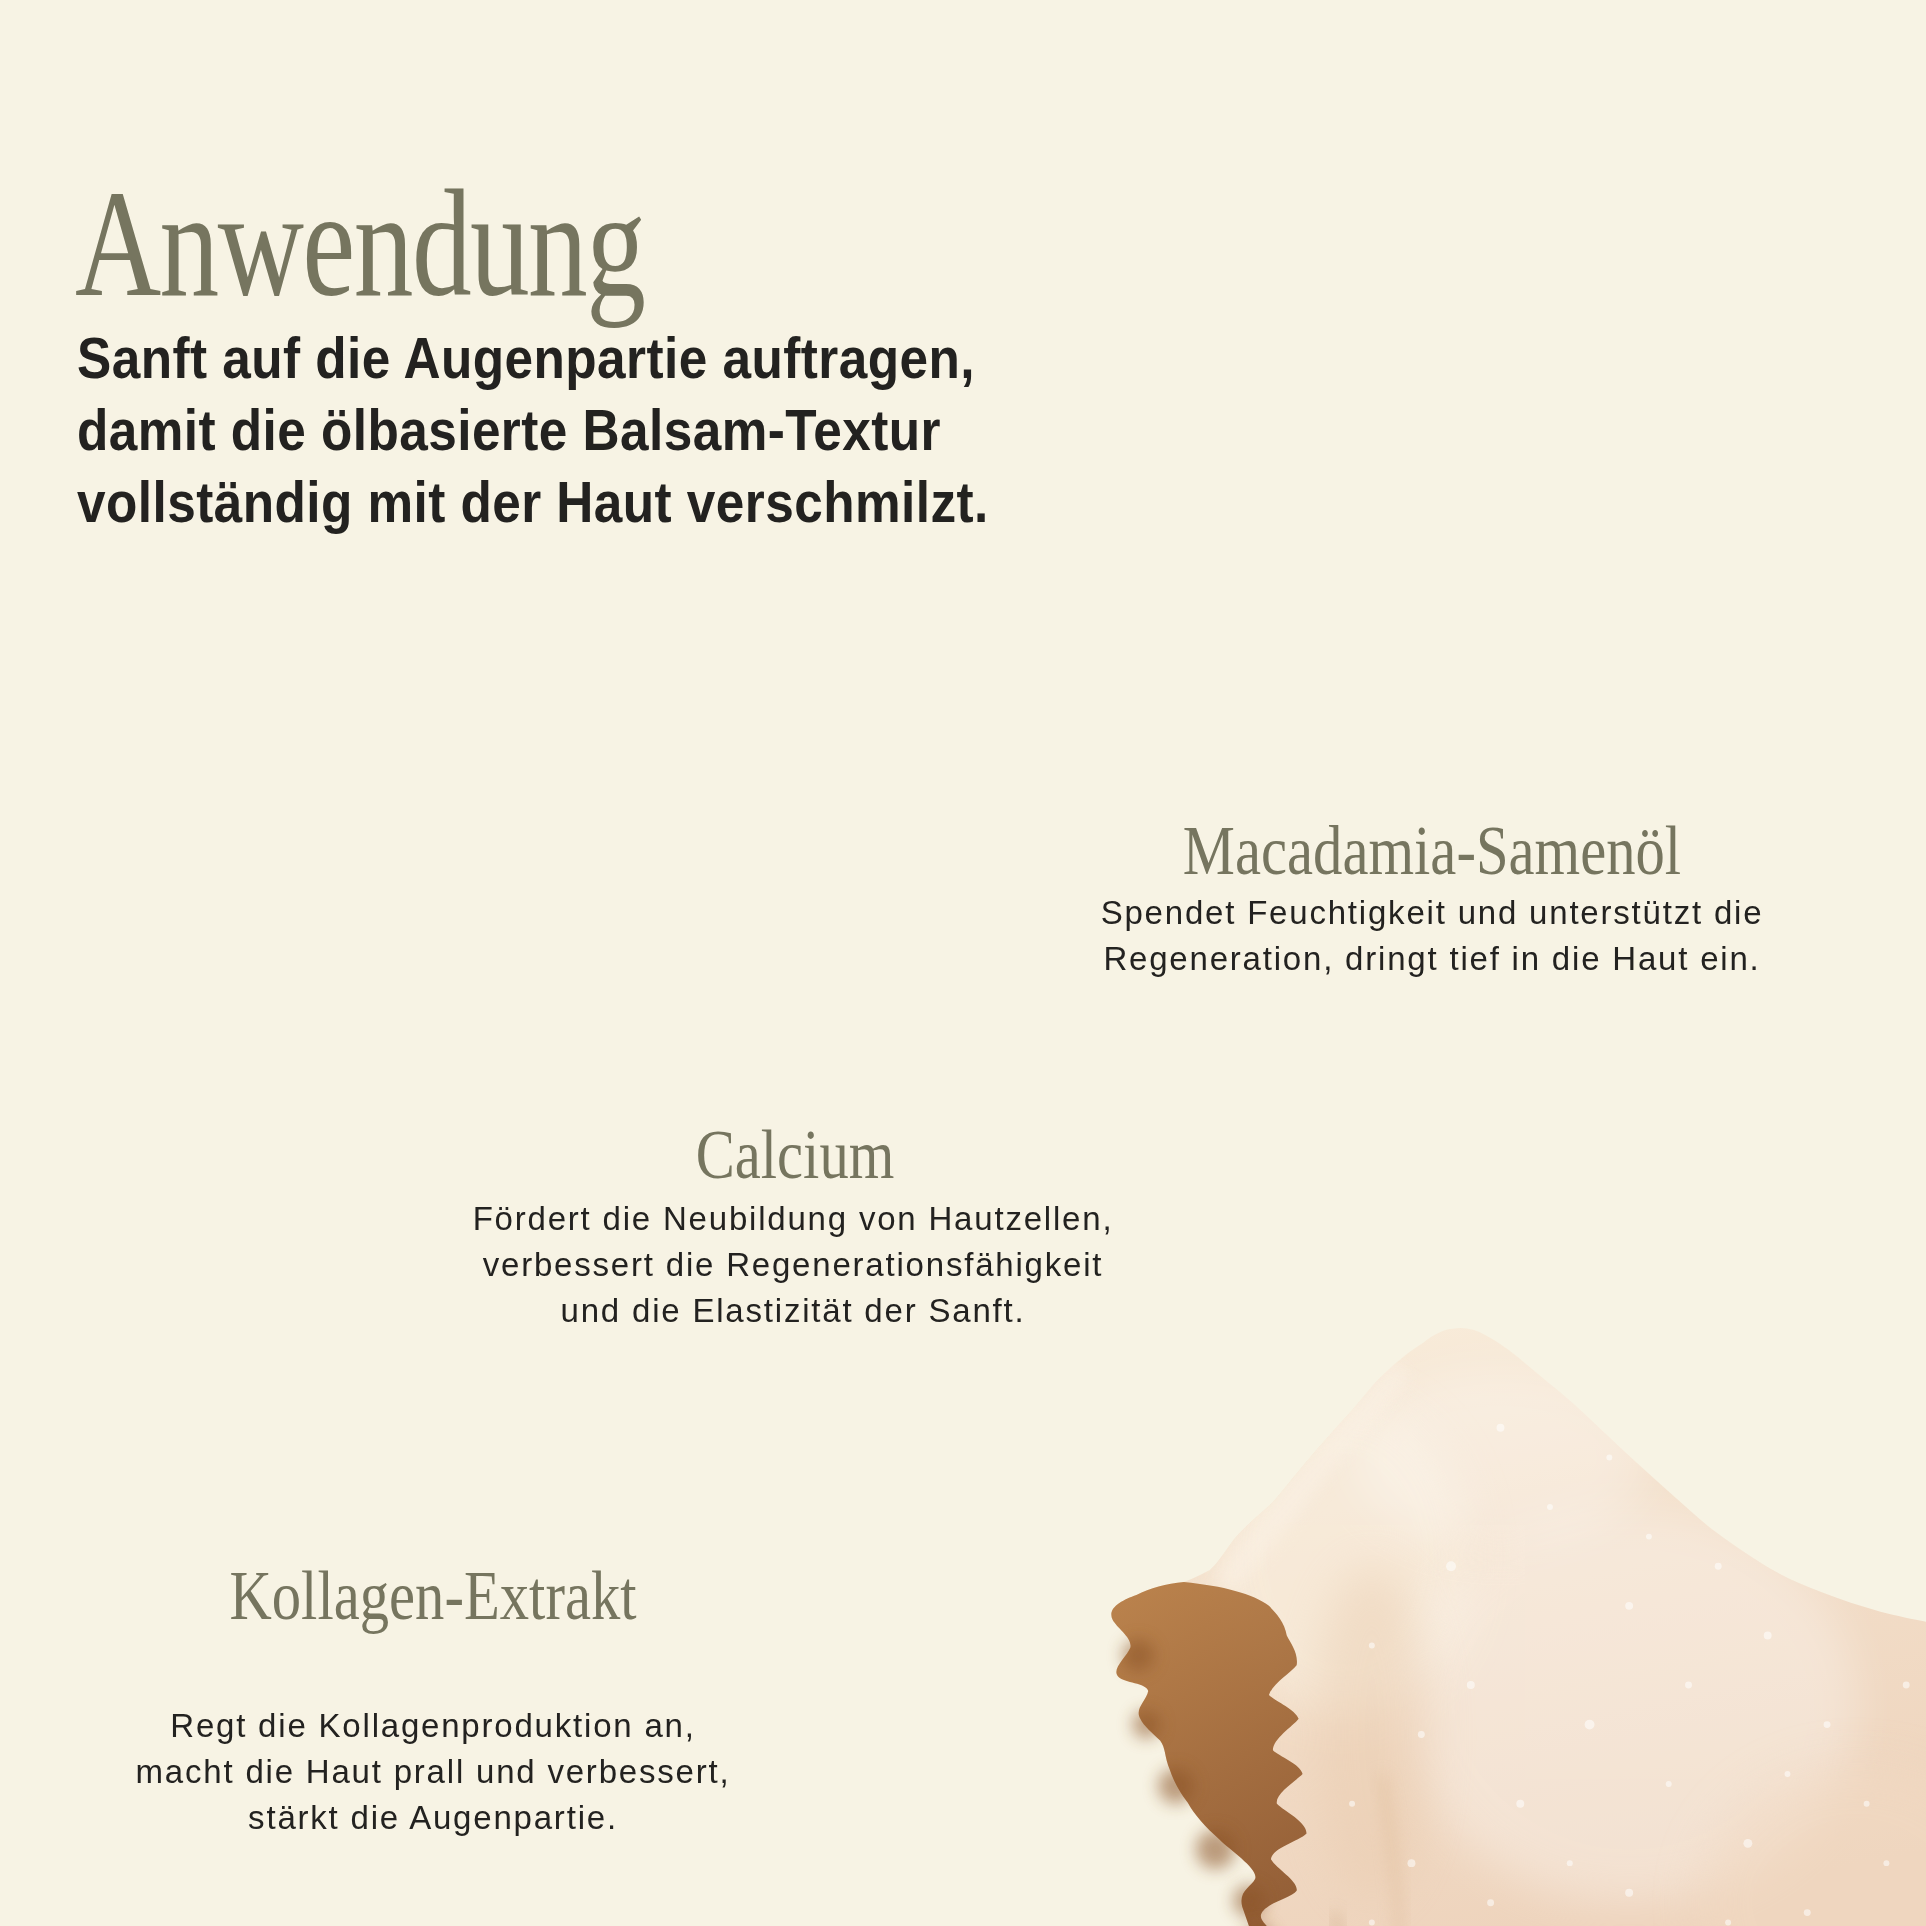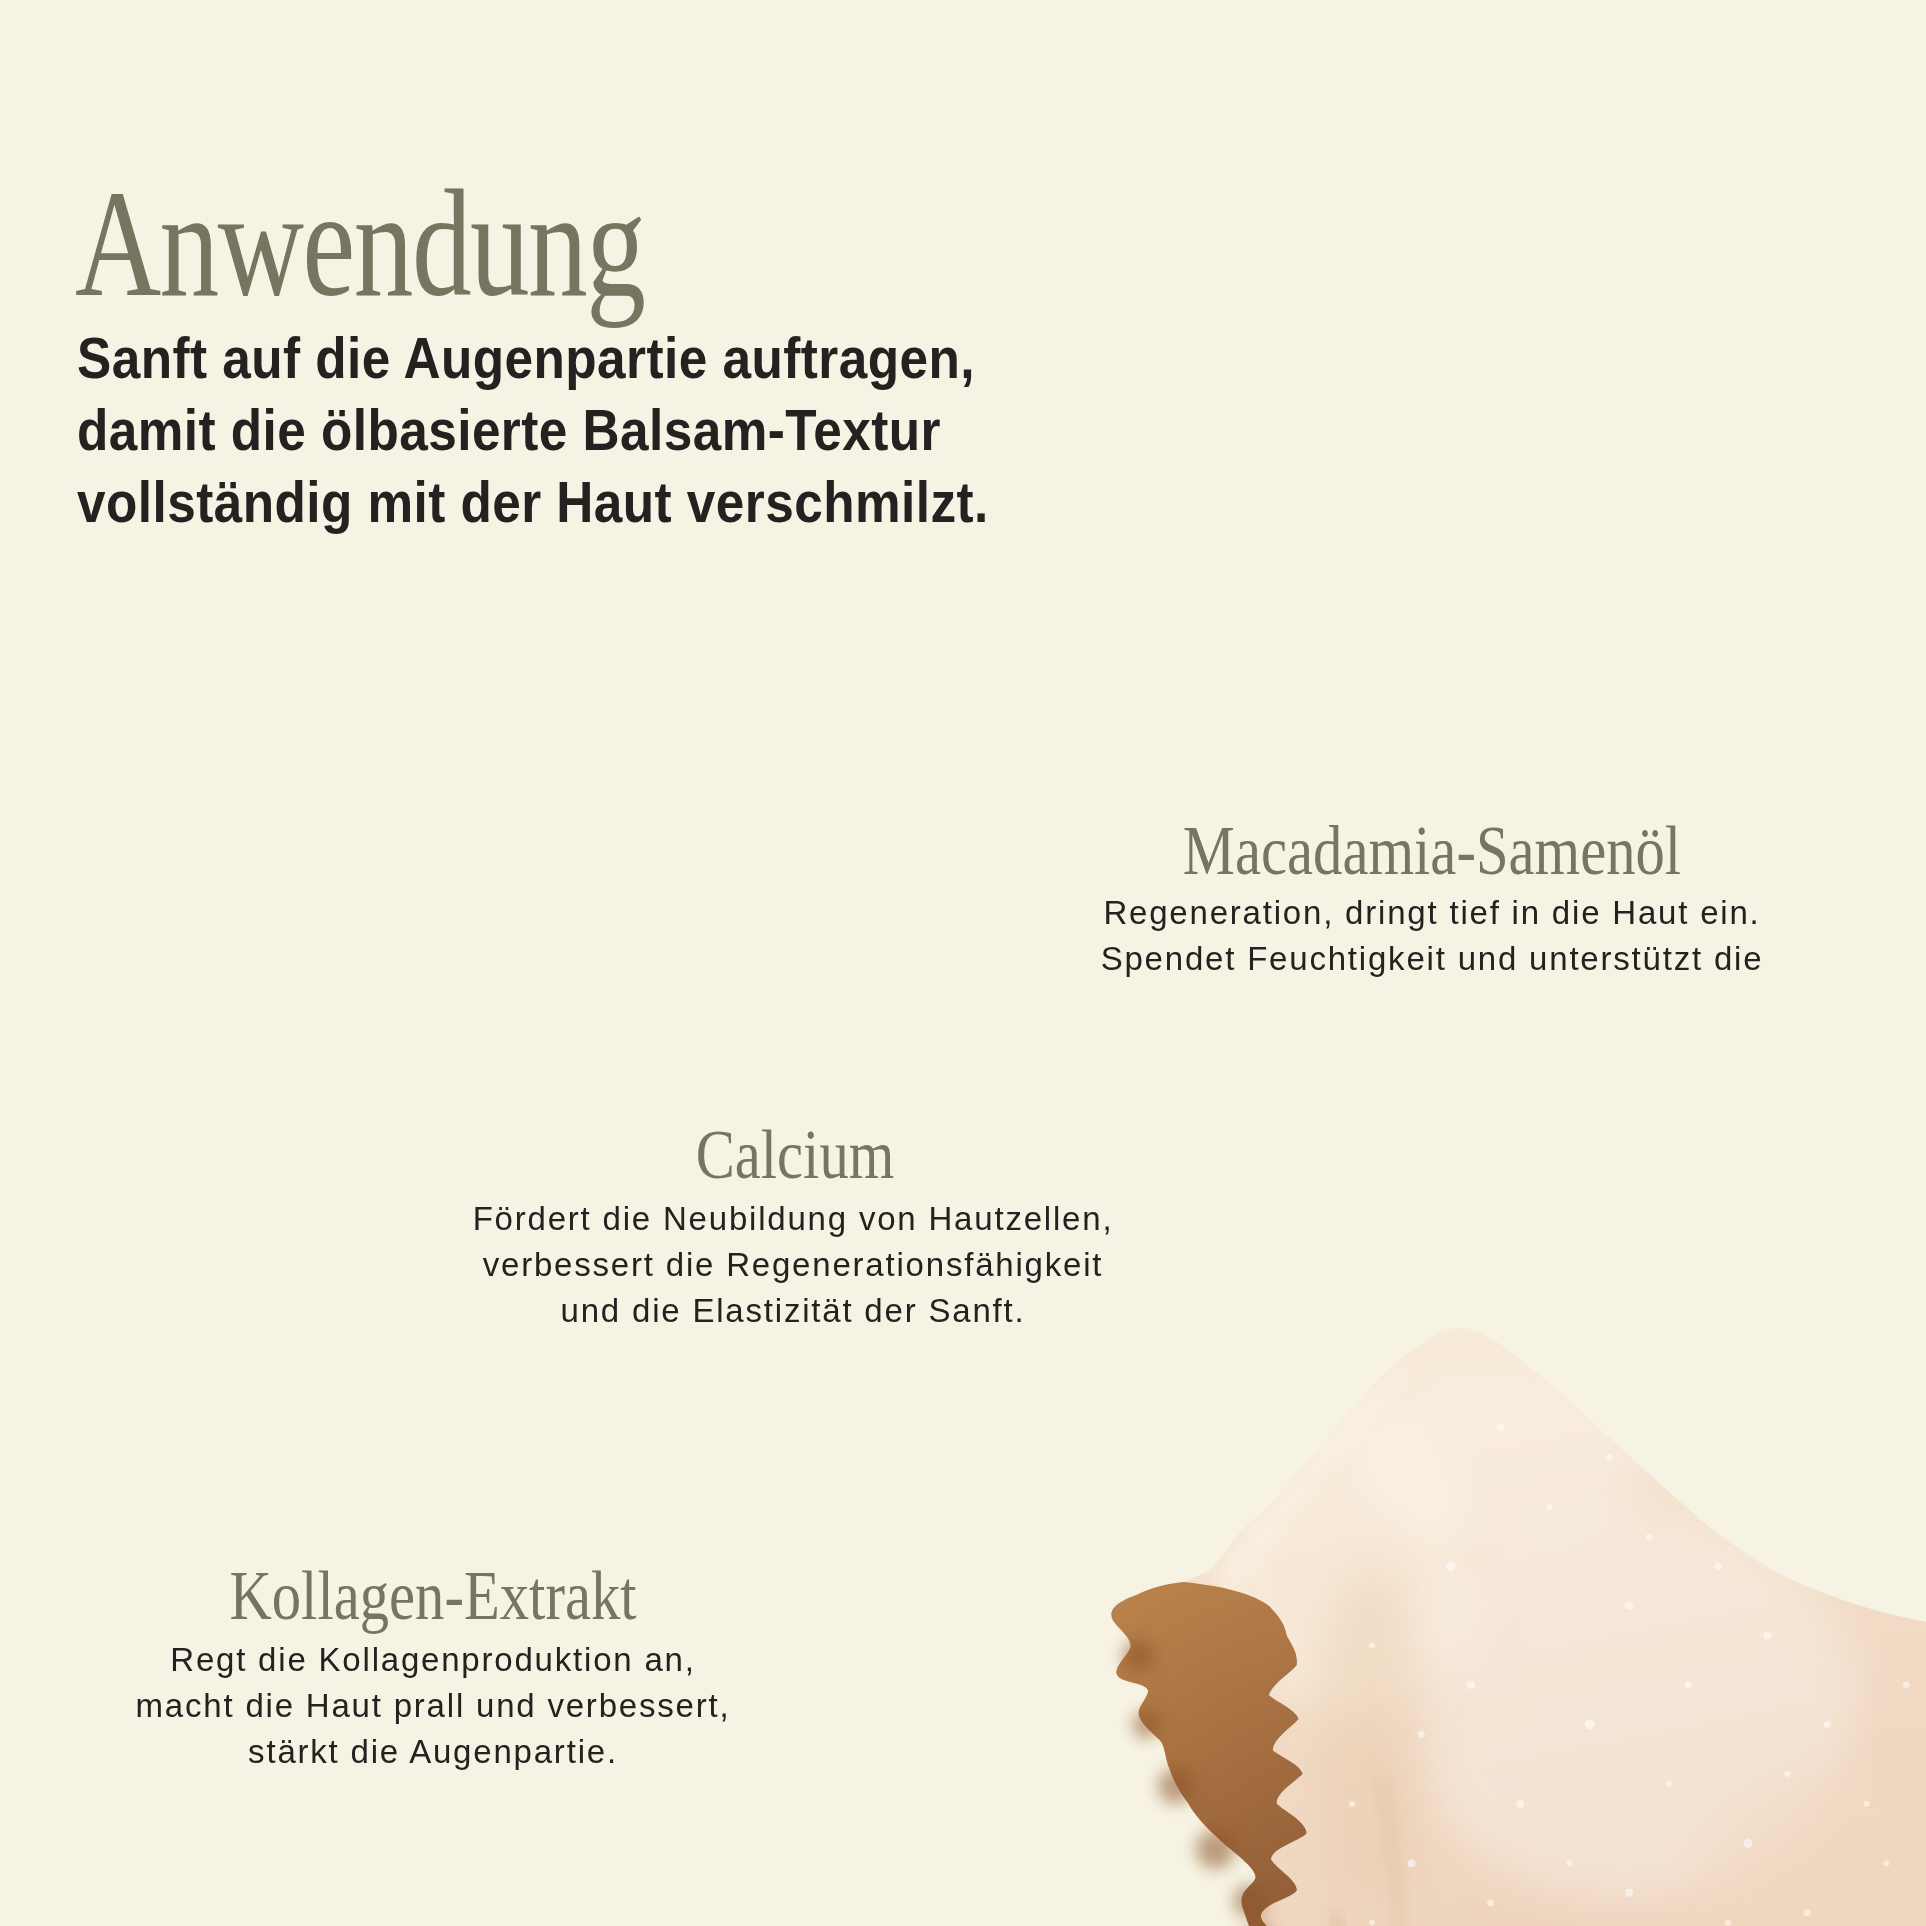--- a/index.html
+++ b/index.html
@@ -66,21 +66,21 @@
     white-space: nowrap;
   }
 
   .name-macadamia { left: 1036px; top: 763px; }
   .desc-macadamia { left: 1036px; top: 844px; }
 
   .name-calcium   { left: 399px;  top: 1067px; }
   .desc-calcium   { left: 397px;  top: 1150px; }
 
   .name-kollagen  { left: 37px;   top: 1508px; }
-  .desc-kollagen  { left: 37px;   top: 1591px; }
+  .desc-kollagen  { left: 37px;   top: 1657px; }
 
   .balm-svg {
     position: absolute;
     left: 1075px;
     top: 1263px;
     width: 851px;
     height: 663px;
     display: block;
   }
 </style>
@@ -92,22 +92,22 @@
   <h1 class="title">Anwendung</h1>
 
   <div class="intro">
     <div class="intro-line">Sanft auf die Augenpartie auftragen,</div>
     <div class="intro-line">damit die ölbasierte Balsam-Textur</div>
     <div class="intro-line">vollständig mit der Haut verschmilzt.</div>
   </div>
 
   <h2 class="ingredient-name name-macadamia">Macadamia-Samenöl</h2>
   <div class="ingredient-desc desc-macadamia">
+    <div>Spendet Feuchtigkeit und unterstützt die</div>
     <div>Regeneration, dringt tief in die Haut ein.</div>
-    <div>Spendet Feuchtigkeit und unterstützt die</div>
   </div>
 
   <h2 class="ingredient-name name-calcium">Calcium</h2>
   <div class="ingredient-desc desc-calcium">
     <div>Fördert die Neubildung von Hautzellen,</div>
     <div>verbessert die Regenerationsfähigkeit</div>
     <div>und die Elastizität der Sanft.</div>
   </div>
 
   <h2 class="ingredient-name name-kollagen">Kollagen-Extrakt</h2>

